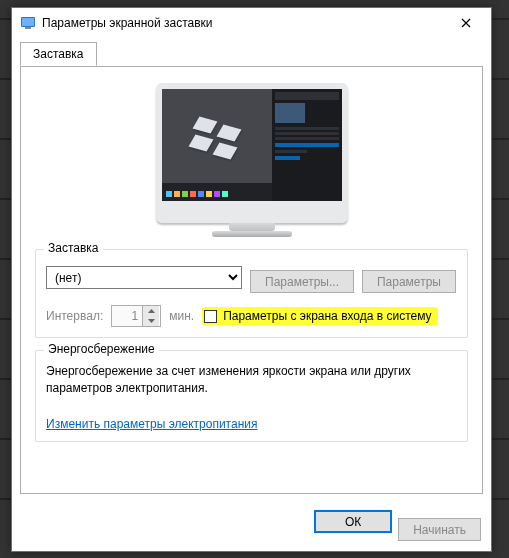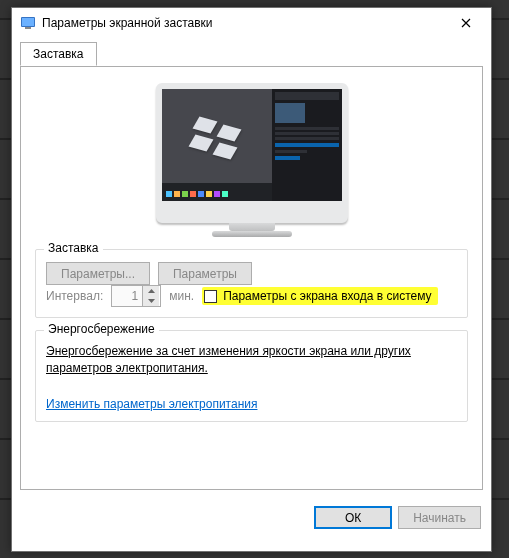--- a/index.html
+++ b/index.html
@@ -166,39 +166,39 @@
   }
   .group-label {
     position: absolute;
     top: -9px; left: 8px;
     background: #fff;
     padding: 0 4px;
     font-size: 12px;
     color: #000;
   }
   .row { display: flex; align-items: center; gap: 8px; }
-  .row + .row { margin-top: 0; }
+  .row + .row { margin-top: 12px; }
   select.screensaver-select {
     width: 196px;
     height: 23px;
     font-size: 12px;
     border: 1px solid #7a7a7a;
     background: #fff;
     padding: 0 4px;
   }
   .btn {
     height: 23px;
     padding: 0 14px;
     border: 1px solid #adadad;
     background: #e1e1e1;
     font-size: 12px;
     cursor: default;
     min-width: 80px;
   }
-  .btn:disabled { color: #888; }
+  .btn:disabled { color: #888; margin-top: 8px; }
   .btn.default { border: 1px solid #0078d7; box-shadow: inset 0 0 0 1px #0078d7; }
   .lbl-disabled { color: #888; }
   .spinner {
     width: 50px; height: 22px;
     border: 1px solid #adadad;
     display: flex;
     background: #fff;
   }
   .spinner input {
     width: 30px; border: none; text-align: right;
@@ -221,23 +221,23 @@
     background:#fff;
     display:inline-block;
   }
   .link {
     color: #0066cc;
     text-decoration: underline;
     cursor: pointer;
     display: inline-block;
     margin-top: 20px;
   }
-  .power-text { font-size: 12px; line-height: 1.4; text-decoration: underline; }
+  .power-text { font-size: 12px; line-height: 1.4; }
   .footer {
-    padding: 8px 10px 22px;
+    padding: 8px 10px 10px;
     display: flex;
     justify-content: flex-end;
     gap: 6px;
   }
   .footer .btn { min-width: 78px; }
 </style>
 </head>
 <body>
 <div class="bg-pattern"></div>
 
@@ -302,20 +302,23 @@
         </div>
         <div class="monitor-stand"></div>
         <div class="monitor-base"></div>
       </div>
     </div>
 
     <div class="group">
       <span class="group-label">Заставка</span>
 
       <div class="row">
+        <select class="screensaver-select">
+          <option>(нет)</option>
+        </select>
         <button class="btn" disabled="">Параметры...</button>
         <button class="btn" disabled="">Параметры</button>
       </div>
 
       <div class="row">
         <span class="lbl-disabled">Интервал:</span>
         <div class="spinner">
           <input disabled="" value="1" style="">
           <div class="spinner-btns">
             <div class="spinner-btn">

